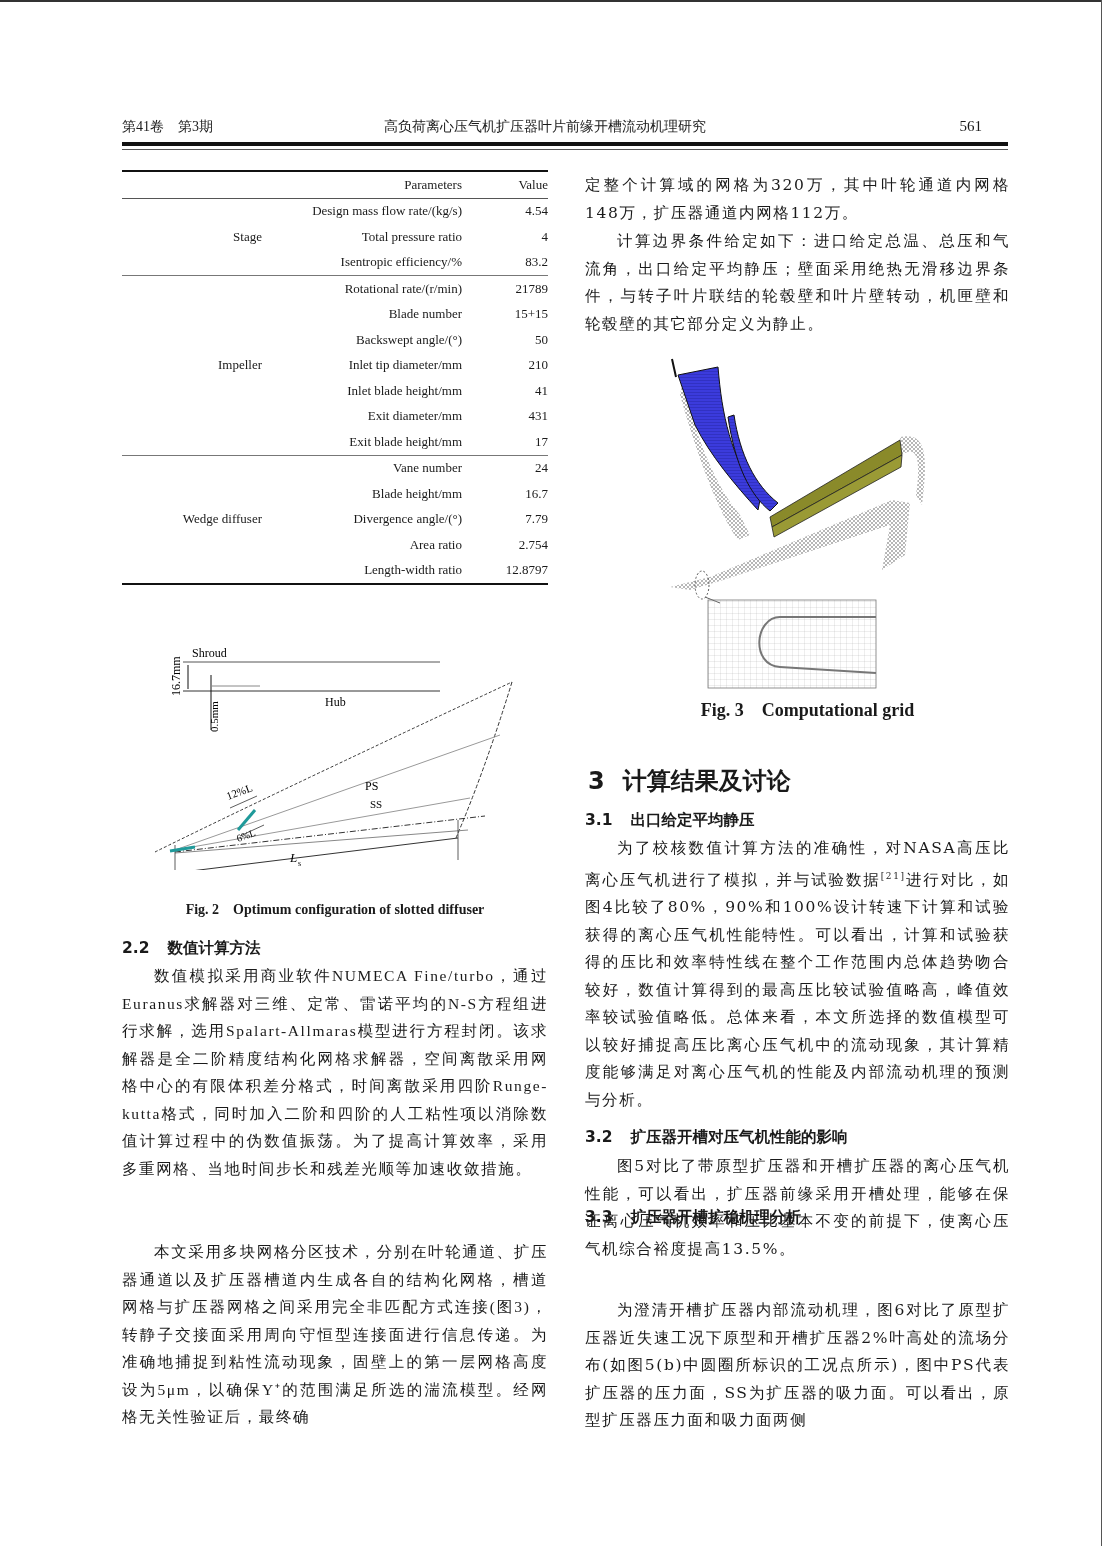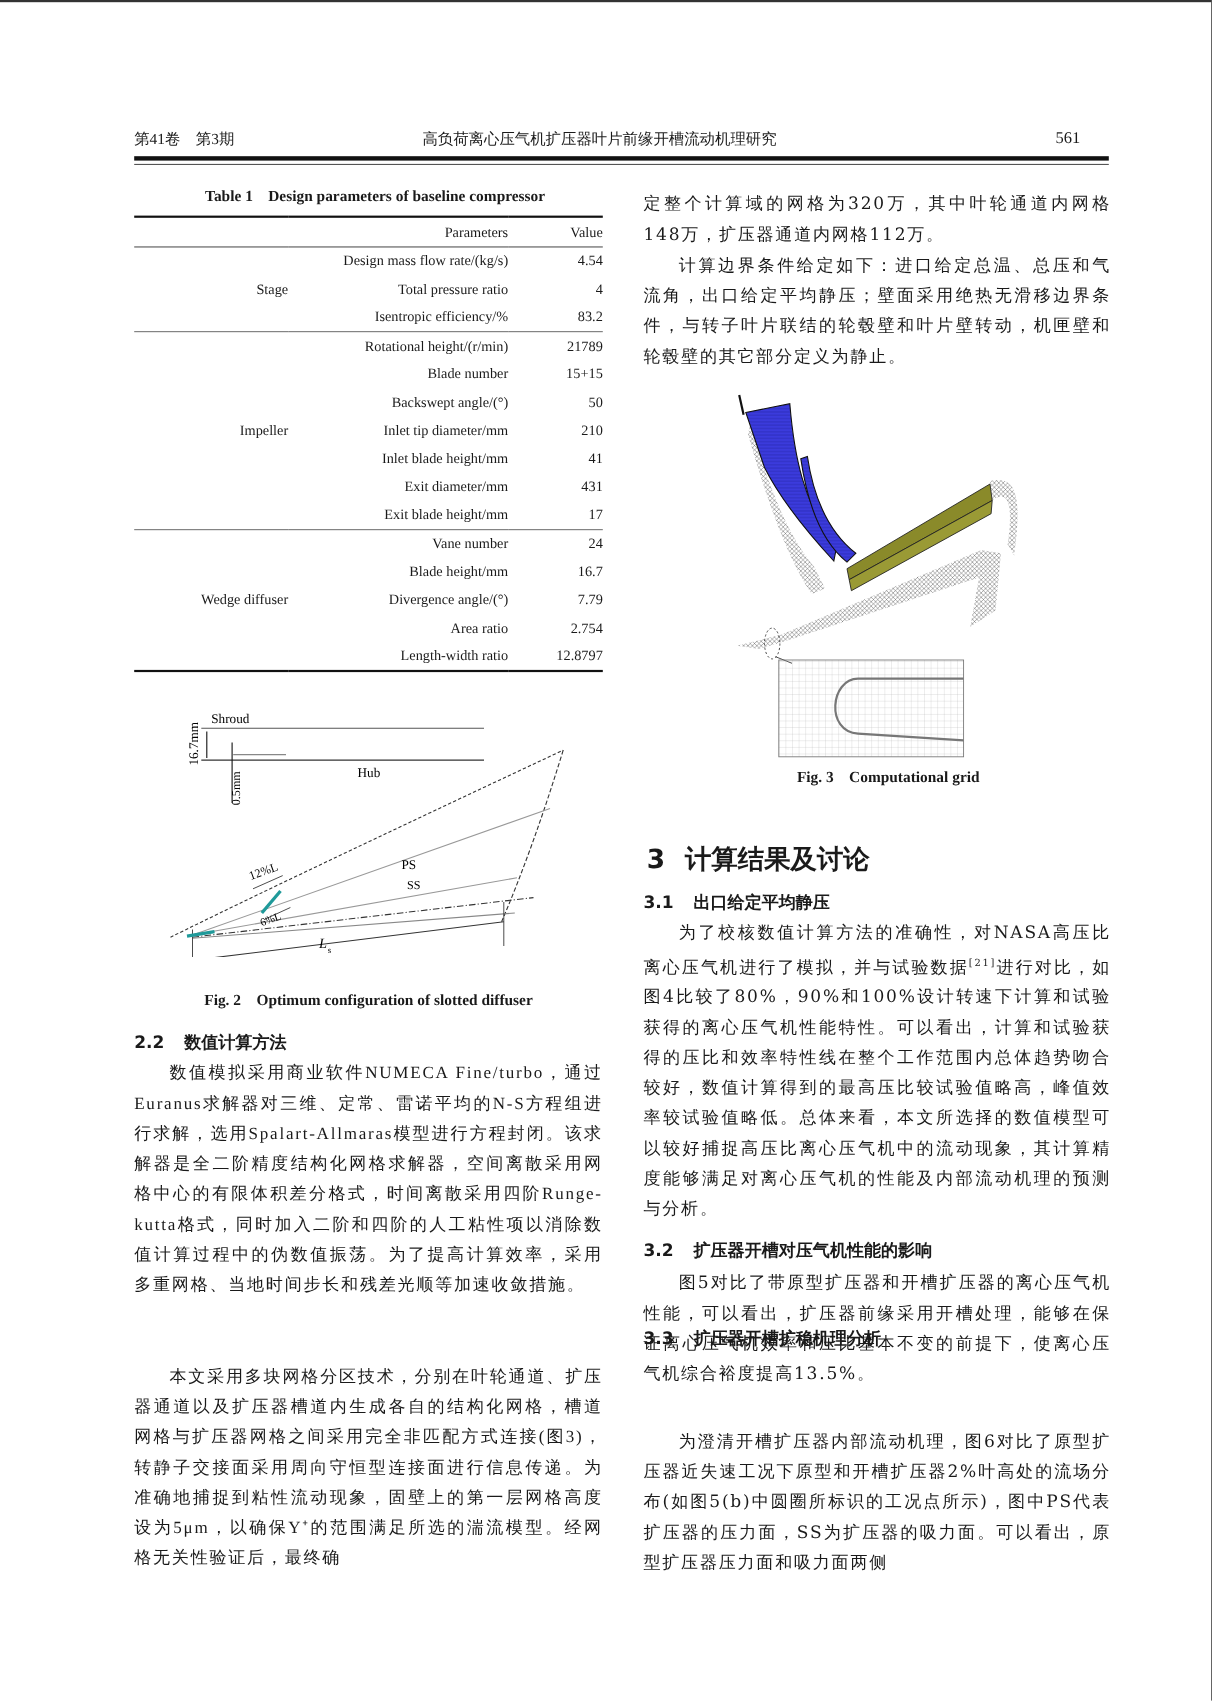--- a/index.html
+++ b/index.html
@@ -30,21 +30,21 @@
   .c1 { width: 140px; } .c2 { width: 200px; } .c3 { width: 86px; }
 
   
   .fig2 { position: absolute; left: 140px; top: 640px; width: 400px; height: 230px; }
   .fig2-caption { position: absolute; left: 122px; top: 901px; width: 426px; text-align: center;
     font-family: "Liberation Serif", serif; font-weight: bold; font-size: 14px; }
 
   
   .fig3 { position: absolute; left: 660px; top: 355px; width: 300px; height: 335px; }
   .fig3-caption { position: absolute; left: 585px; top: 698px; width: 425px; text-align: center;
-    font-family: "Liberation Serif", serif; font-weight: bold; font-size: 14px; margin-left: 10px;}
+    font-family: "Liberation Serif", serif; font-weight: bold; font-size: 18px; margin-left: 10px;}
 
   
   .para { position: absolute; font-size: 15.5px; line-height: 27.5px; letter-spacing: 1.6px;
     text-align: justify; text-align-last: left; }
   .col-left { left: 122px; width: 426px; font-family: Liberation Serif, serif; }
   .col-right { left: 585px; width: 425px; }
   .indent { text-indent: 32px; }
   .h-sec { position: absolute; font-family: "DejaVu Sans", sans-serif; font-weight: bold; font-size: 24px; }
   .h-sub { position: absolute; font-family: "DejaVu Sans", sans-serif; font-weight: bold; font-size: 15.5px; }
   .h-num { display: inline-block; margin-right: 18px; }
@@ -58,21 +58,20 @@
 
 <div class="running-head">
   <span class="rh-left">第41卷　第3期</span>
   <span class="rh-center">高负荷离心压气机扩压器叶片前缘开槽流动机理研究</span>
   <span class="rh-right">561</span>
 </div>
 <div class="rule-thick"></div>
 <div class="rule-thin"></div>
 
 <div class="table-block">
-  <div class="table-caption">Table 1　Design parameters of baseline compressor</div>
   <table class="tbl" id="tbl1">
     <thead>
       <tr>
         <th class="c1"></th>
         <th class="c2">Parameters</th>
         <th class="c3">Value</th>
       </tr>
     </thead>
   <tbody class="group">
         <tr>
@@ -85,21 +84,21 @@
           <td>4</td>
         </tr>
         <tr>
           <td>Isentropic efficiency/%</td>
           <td>83.2</td>
         </tr>
       </tbody>
       <tbody class="group">
         <tr>
           <td rowspan="7">Impeller</td>
-          <td>Rotational height/(r/min)</td>
+          <td>Rotational rate/(r/min)</td>
           <td>21789</td>
         </tr>
         <tr>
           <td>Blade number</td>
           <td>15+15</td>
         </tr>
         <tr>
           <td>Backswept angle/(°)</td>
           <td>50</td>
         </tr>

